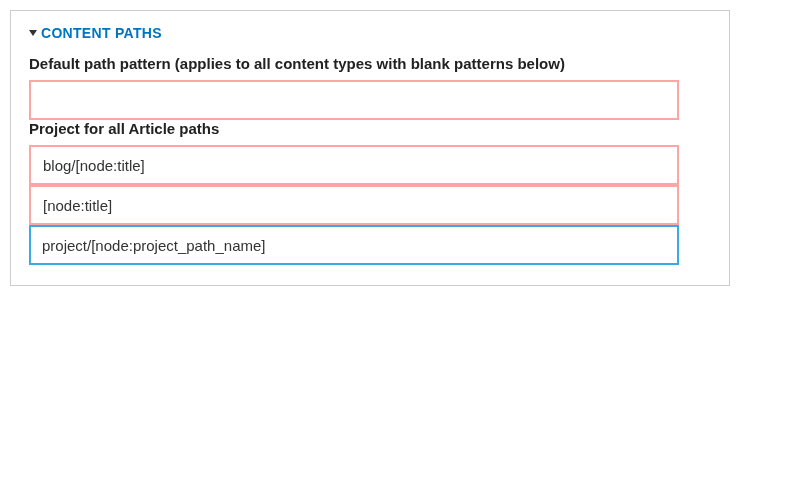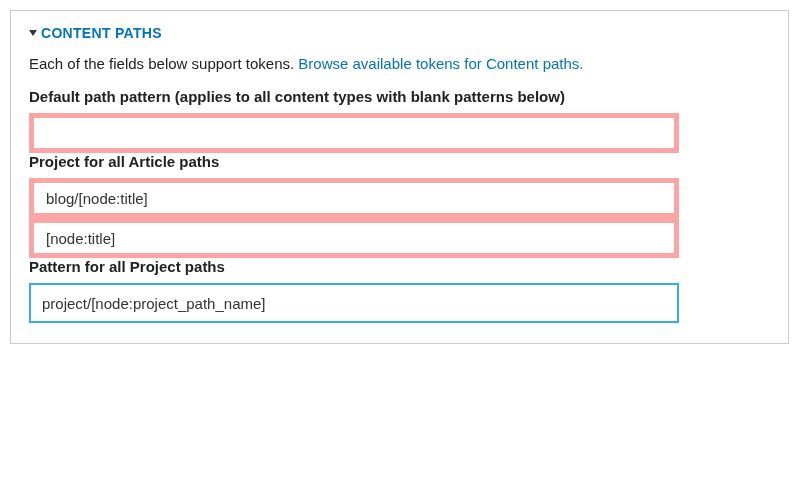--- a/index.html
+++ b/index.html
@@ -10,21 +10,21 @@
     body {
       font-family: -apple-system, BlinkMacSystemFont, "Segoe UI", Helvetica, Arial, sans-serif;
       background: #fff;
       padding: 10px;
       font-size: 15px;
       color: #222;
     }
     .panel {
       border: 1px solid #ccc;
       padding: 14px 18px 20px 18px;
-      width: 779px;
+      width: 720px;
     }
     .panel-header {
       display: flex;
       align-items: center;
       gap: 4px;
       margin-bottom: 14px;
       cursor: pointer;
     }
     .caret {
       width: 0;
@@ -58,21 +58,21 @@
     .field-label {
       font-weight: 700;
       font-size: 15px;
       display: block;
       margin-bottom: 8px;
       color: #222;
     }
     .text-input {
       width: 650px;
       height: 40px;
-      border: 5px solid #fca5a5;
+      border: 2px solid #fca5a5;
       padding: 8px 12px;
       font-size: 15px;
       font-family: inherit;
       color: #333;
       background: #fff;
       outline: none;
     }
     .text-input.focused {
       border: 2px solid #3ba9e4;
       padding: 16px 11px;
@@ -80,35 +80,31 @@
   </style>
 </head>
 <body>
 
 <div class="panel">
   <div class="panel-header">
     <span class="caret"></span>
     <span class="panel-title">CONTENT PATHS</span>
   </div>
 
-  <p class="intro">
-    <span>Each of the fields below support tokens. </span><a href="#">Browse available tokens for Content paths.</a>
-  </p>
 
   <div class="field-group">
     <label class="field-label">Default path pattern (applies to all content types with blank patterns below)</label>
     <input type="text" class="text-input" value="" style="">
   </div>
 
   <div class="field-group">
     <label class="field-label">Project for all Article paths</label>
     <input type="text" class="text-input" value="blog/[node:title]" style="">
   </div>
 
   <div class="field-group">
     <input type="text" class="text-input" value="[node:title]" style="">
   </div>
 
   <div class="field-group">
-    <label class="field-label">Pattern for all Project paths</label>
     <input type="text" class="text-input focused" value="project/[node:project_path_name]" style="">
   </div>
 </div>
 
 </body></html>

